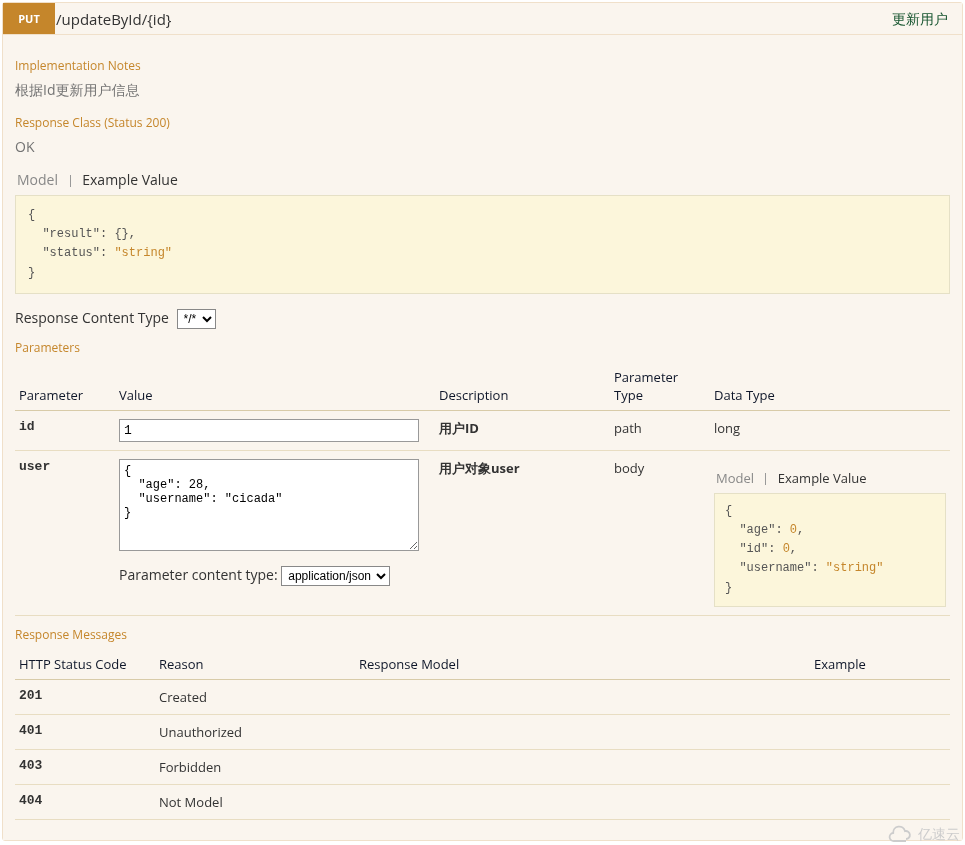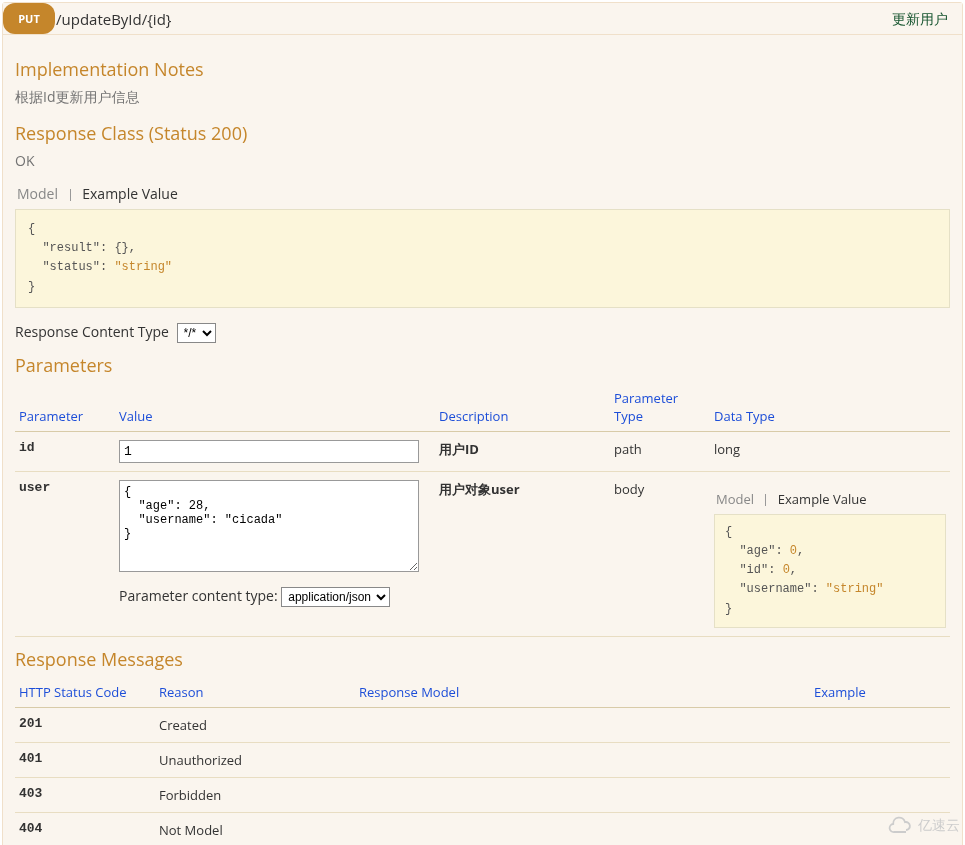--- a/index.html
+++ b/index.html
@@ -26,40 +26,39 @@
     height: 32px;
   }
   .method-badge {
     background: #c5862b;
     color: #fff;
     font-weight: bold;
     font-size: 11px;
     padding: 8px 10px;
     min-width: 52px;
     text-align: center;
-    border-radius: 12px;
   }
   .op-path {
     flex: 1;
     padding-left: 1px;
     color: #333;
     font-size: 15px;
   }
   .op-summary {
     color: #14532d;
     font-size: 14px;
     padding-right: 14px;
   }
   .op-body {
     padding: 12px 12px 20px 12px;
     background: #faf5ee;
   }
   h4 {
     margin: 10px 0 6px 0;
-    font-size: 18px;
+    font-size: 12px;
     font-weight: 500;
     color: #c5862b;
   }
   .plain {
     margin: 6px 0 14px 0;
     color: #737373;
   }
   .tabs { margin: 10px 0 6px 0; }
   .tab {
     display: inline-block;
@@ -94,21 +93,21 @@
     background: #fff;
   }
   table.params, table.resp {
     width: 100%;
     border-collapse: collapse;
     margin-top: 4px;
   }
   table.params th, table.resp th {
     text-align: left;
     font-weight: normal;
-    color: #1d4ed8;
+    color: #0f172a;
     font-size: 13px;
     padding: 6px 4px;
     border-bottom: 1px solid #d8cba8;
     vertical-align: bottom;
   }
   table.params td, table.resp td {
     padding: 8px 4px;
     border-bottom: 1px solid #e8ddc2;
     vertical-align: top;
     font-size: 13px;
@@ -140,21 +139,21 @@
     font-family: "Courier New", monospace;
     resize: both;
   }
   .pct-row { margin-top: 10px; font-size: 14px; }
   .r-hstatus { width: 140px; }
   .r-reason  { width: 200px; }
   .r-model   { width: auto; }
   .r-headers { width: 140px; }
   .footer-logo {
     position: fixed;
-    bottom: 10px;
+    bottom: 1px;
     right: 5px;
     color: #ccc;
     font-size: 14px;
     display: flex;
     align-items: center;
     gap: 4px;
   }
   .j-key { color: #555; }
   .j-str { color: #c5862b; }
   .j-num { color: #c5862b; }

